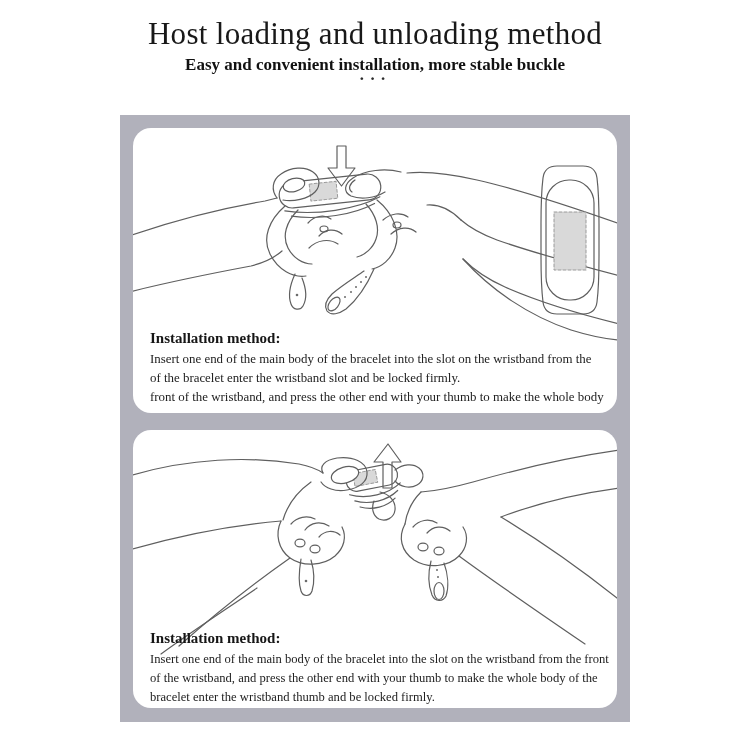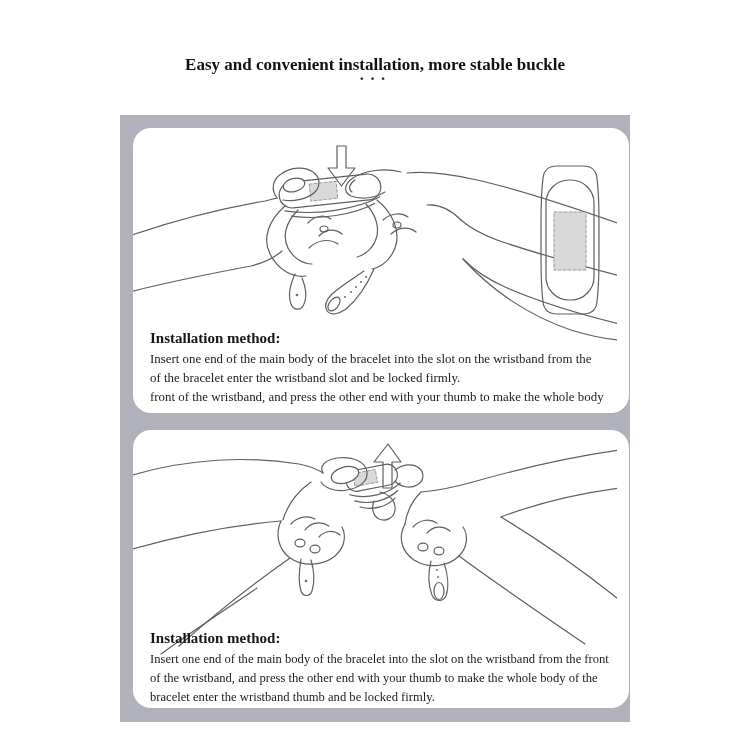--- a/index.html
+++ b/index.html
@@ -5,21 +5,21 @@
   html,body{margin:0;padding:0;background:#fff;}
   #canvas{position:relative;width:750px;height:750px;background:#ffffff;overflow:hidden;
           font-family:"Liberation Serif", serif;color:#1c1c1c;}
   .title{position:absolute;top:16px;left:0;width:750px;text-align:center;
          font-size:31px;font-weight:400;letter-spacing:.3px;color:#181818;}
   .subtitle{position:absolute;top:55px;left:0;width:750px;text-align:center;
             font-size:17px;font-weight:bold;color:#111;}
   .dots{position:absolute;top:69px;left:0;width:750px;text-align:center;
         font-size:17px;font-weight:bold;letter-spacing:5px;color:#2b2b2b;}
   .panel{position:absolute;left:120px;top:115px;width:510px;height:607px;background:#b1b1bb;}
-  .card{position:absolute;left:13px;width:484px;background:#ffffff;border-radius:18px;overflow:hidden;padding-left:12px;}
+  .card{position:absolute;left:13px;width:484px;background:#ffffff;border-radius:18px;overflow:hidden;}
   .card1{top:13px;height:285px;}
   .card2{top:315px;height:278px;}
   .illus{position:absolute;left:0;top:0;width:484px;}
   .card1 .illus{height:285px;}
   .card2 .illus{height:278px;}
   .copy{position:absolute;left:17px;right:10px;z-index:2;}
   .card1 .copy{top:201px;}
   .card2 .copy{top:199px;}
   .copy h3{margin:0 0 3px 0;font-size:15px;font-weight:bold;color:#161616;line-height:18px;}
   .copy .ln{display:block;white-space:nowrap;line-height:19px;color:#222;}
@@ -31,20 +31,21 @@
   .art .screen{fill:#d9d9d9;stroke:#9a9a9a;stroke-width:1;stroke-dasharray:3 2;}
   .art .white{fill:#ffffff;}
   .art .dot{fill:#6b6b6b;stroke:none;}
   .arrow{stroke:none;}
 </style>
 </head>
 <body>
 
 <div id="canvas">
 
+  <div class="title">Host loading and unloading method</div>
   <div class="subtitle">Easy and convenient installation, more stable buckle</div>
   <div class="dots">···</div>
 
   <div class="panel">
 
     <div class="card card1">
       <svg class="illus art" viewBox="0 0 484 285">
         <defs>
           <linearGradient id="gDown" x1="0" y1="0" x2="0" y2="1">
             <stop offset="0" stop-color="#b7b7b7"></stop>

